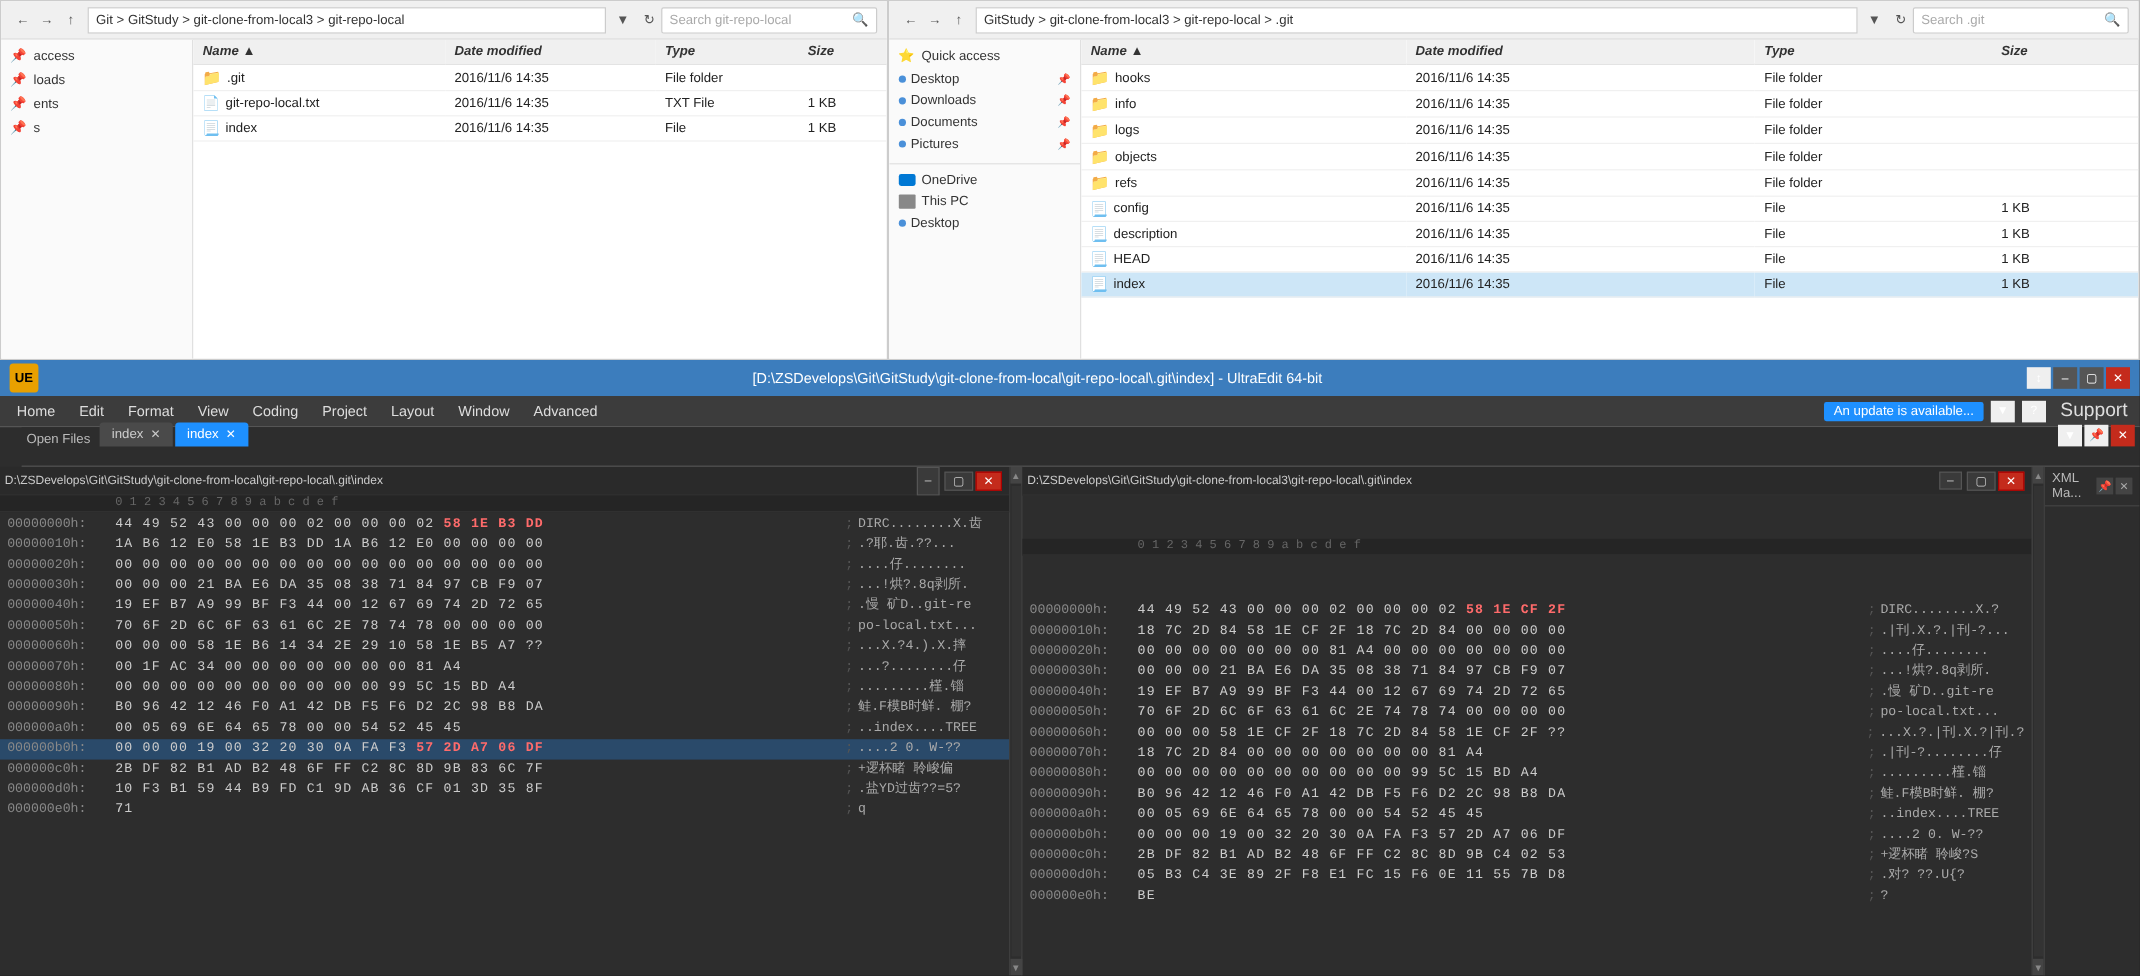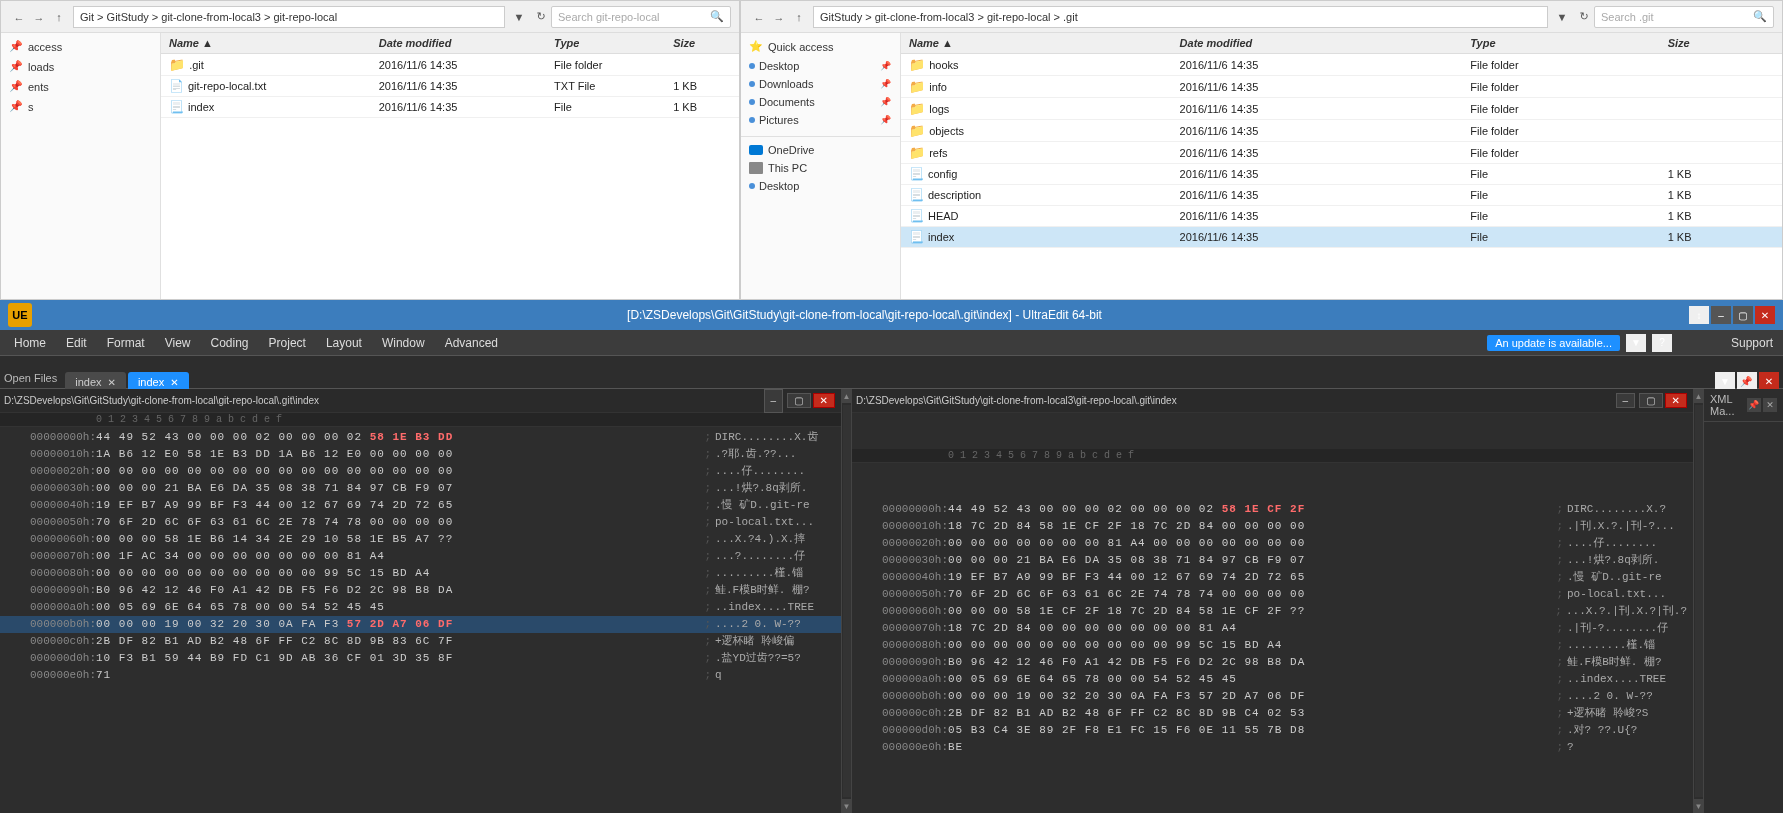--- a/index.html
+++ b/index.html
@@ -232,23 +232,24 @@
       padding: 2px 8px;
       font-size: 11px;
       border-radius: 2px;
       cursor: pointer;
     }
 
     .open-files-bar {
       height: 32px;
       background: #2d2d2d;
       display: flex;
-      align-items: flex-start;
+      align-items: flex-end;
       padding: 16px 4px;
       border-bottom: 1px solid #555;
+      margin-left: 18px;
     }
 
     .open-files-label {
       color: #bbb;
       font-size: 11px;
       margin-right: 8px;
     }
 
     .file-tab {
       display: flex;
@@ -310,21 +311,20 @@
       padding: 1px 6px;
       line-height: 15px;
     }
     .hex-row.selected-row { background: #2a4a6a; }
 
     .hex-addr {
       color: #888;
       width: 90px;
       flex-shrink: 0;
       font-size: 11px;
-      text-align: right;
     }
 
     .hex-bytes {
       flex: 1;
       color: #ccc;
       font-size: 11px;
       letter-spacing: 1px;
     }
 
     .hex-bytes .highlight {
@@ -660,21 +660,21 @@
     <div class="ue-menu-item">View</div>
     <div class="ue-menu-item">Coding</div>
     <div class="ue-menu-item">Project</div>
     <div class="ue-menu-item">Layout</div>
     <div class="ue-menu-item">Window</div>
     <div class="ue-menu-item">Advanced</div>
     <div class="ue-update-bar">
       <span class="update-badge">An update is available...</span>
       <button class="ue-win-btn">▼</button>
       <button class="ue-win-btn">?</button>
-      <span style="color:#ddd;font-size:12px;padding:0 6px;margin-left:47px;">Support</span>
+      <span style="color:#ddd;font-size:16px;padding:0 6px;">Support</span>
     </div>
   </div>
 
   <div class="open-files-bar">
     <span class="open-files-label">Open Files</span>
     <div class="file-tab">
       <span>index</span>
       <span class="tab-close">✕</span>
     </div>
     <div class="file-tab active">

